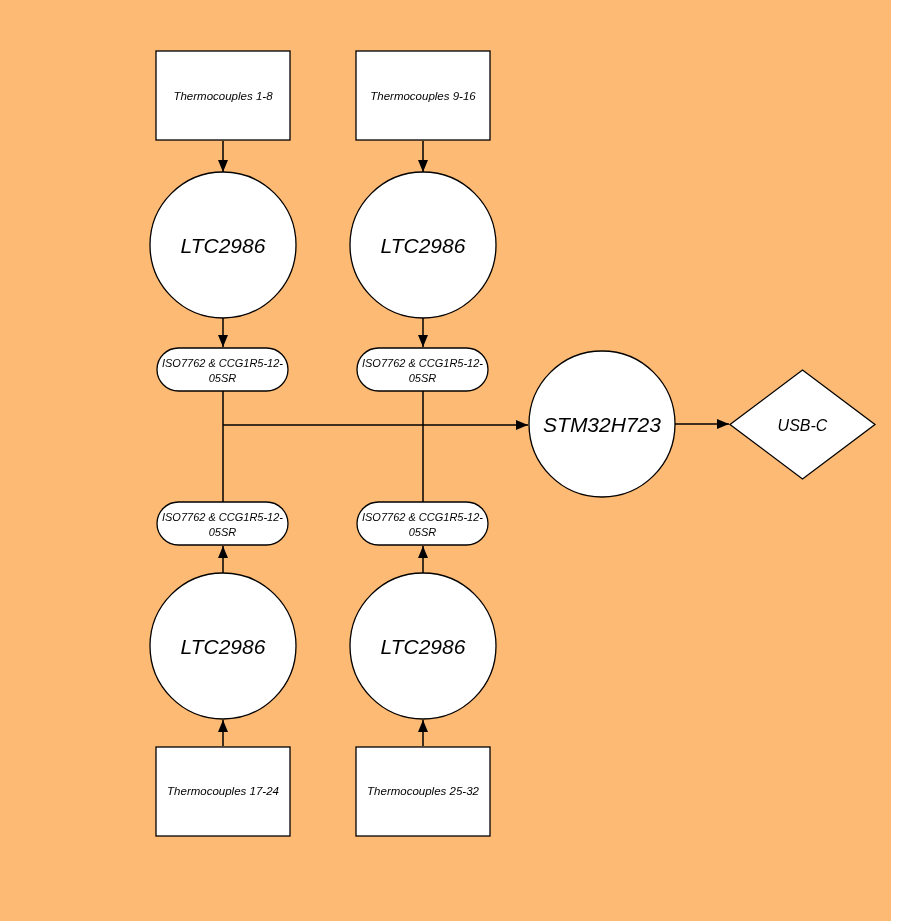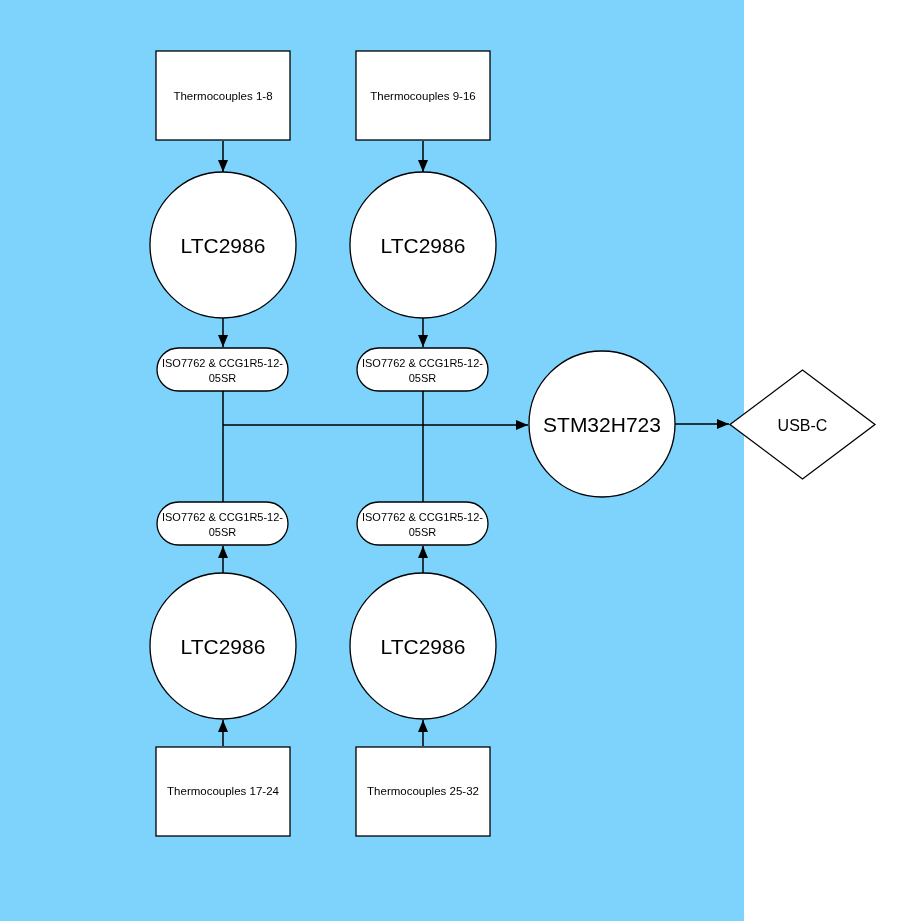--- a/index.html
+++ b/index.html
@@ -4,24 +4,25 @@
 <style>
   html, body {
     margin: 0;
     padding: 0;
     width: 921px;
     height: 921px;
     background: #ffffff;
     font-family: "Liberation Sans", sans-serif;
   }
   .canvas-wrap {
-    width: 744px;
+    width: 891px;
     height: 921px;
     position: relative;
-    background: #7dd3fc;
+    background: #fdba74;
+    font-style: italic;
   }
   .shape {
     fill: #ffffff;
     stroke: #000000;
     stroke-width: 1.3;
   }
   .connector {
     stroke: #000000;
     stroke-width: 1.5;
     fill: none;

